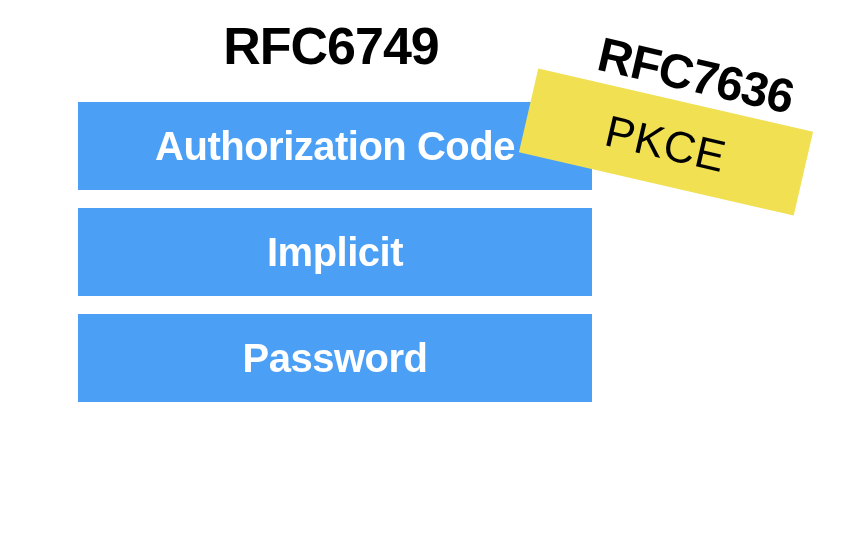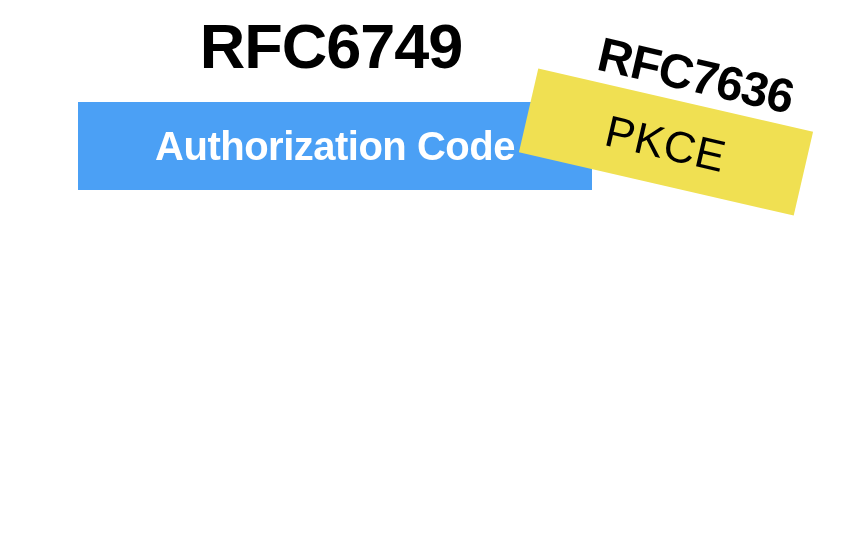--- a/index.html
+++ b/index.html
@@ -15,21 +15,21 @@
     width:860px;height:544px;
     background:#ffffff;
     overflow:hidden;
     font-family:"Liberation Sans", sans-serif;
   }
   .main-title{
     position:absolute;
     left:70px;top:18px;width:522px;height:56px;
     line-height:56px;
     text-align:center;
-    font-size:63px;
+    font-size:52px;
     font-weight:bold;
     letter-spacing:-1px;
     color:var(--title-color);
   }
   .bars{
     position:absolute;
     left:70px;top:102px;width:522px;
     display:flex;
     flex-direction:column;
     gap:18px;
@@ -80,20 +80,22 @@
 </style>
 </head>
 <body>
 
 <div class="canvas">
 
   <h1 class="main-title">RFC6749</h1>
 
   <div class="bars">
     <div class="bar">Authorization Code</div>
+    <div class="bar">Implicit</div>
+    <div class="bar">Password</div>
   </div>
 
   <div class="sticker-group">
     <div class="sticker-title">RFC7636</div>
     <div class="sticker-box">PKCE</div>
   </div>
 
 </div>
 
 </body></html>

